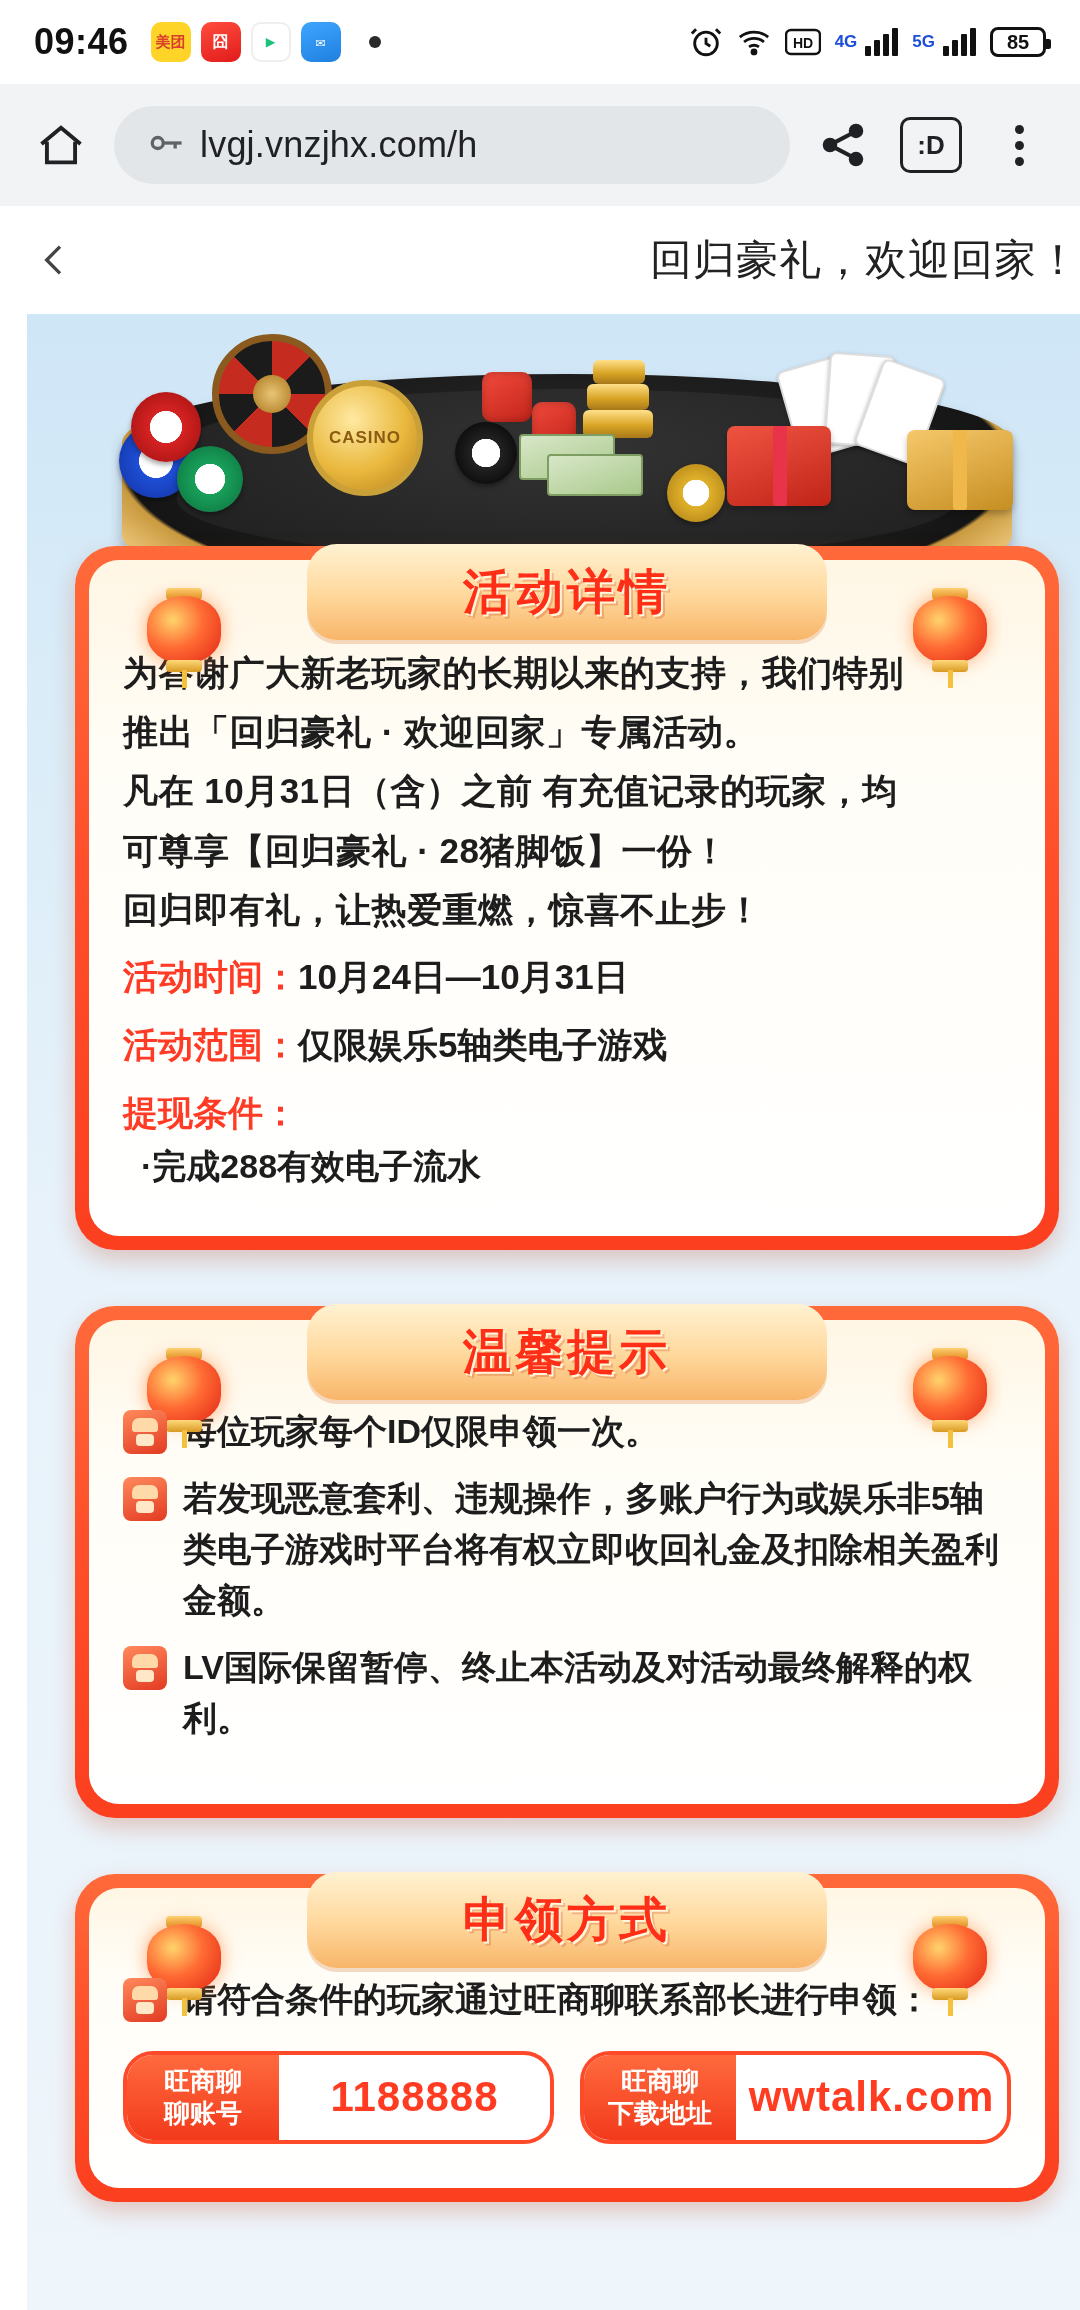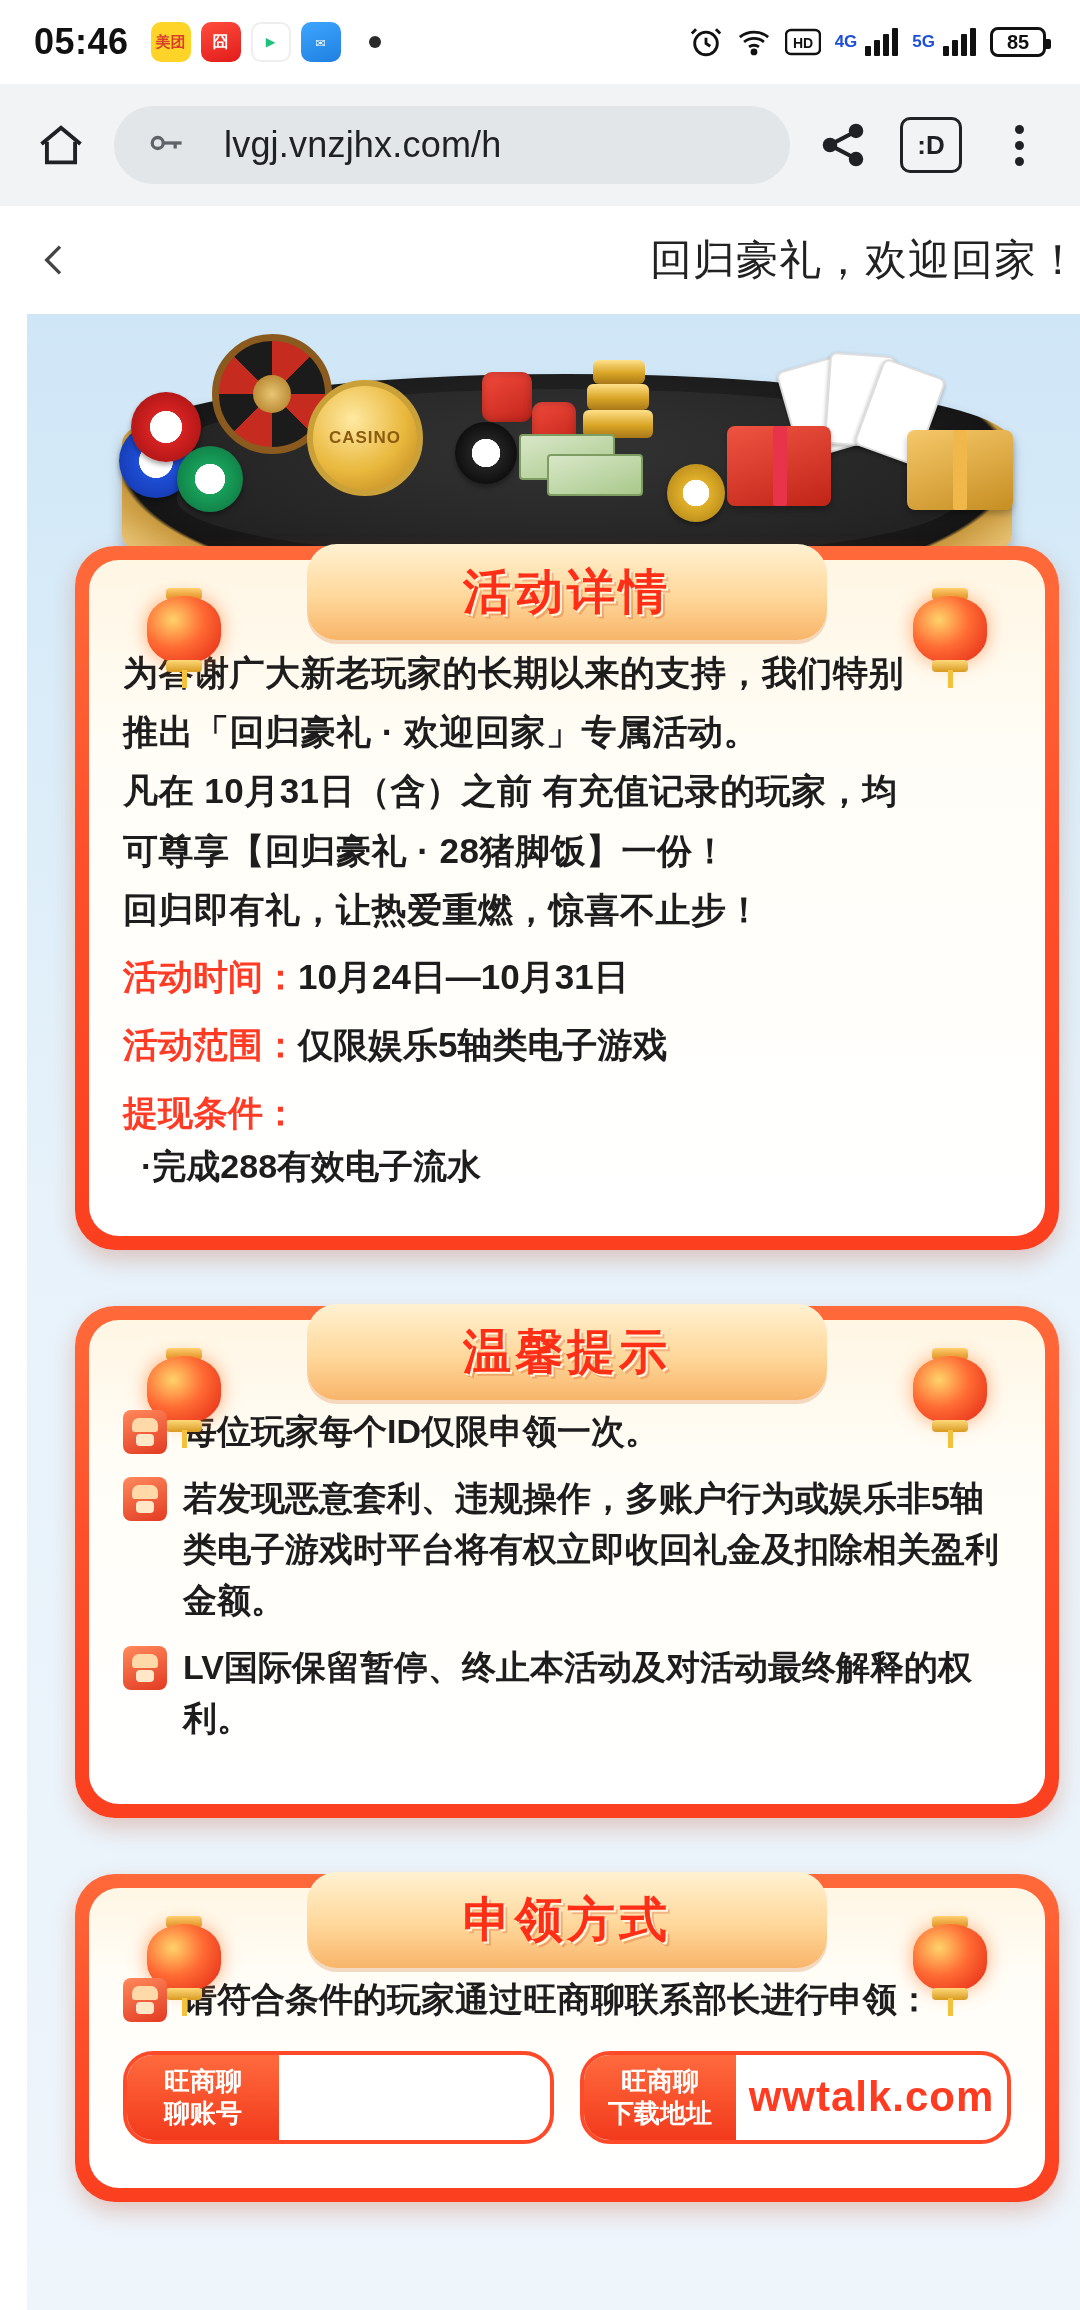--- a/index.html
+++ b/index.html
@@ -80,21 +80,21 @@
     flex: none;
   }
   .urlpill {
     flex: 1;
     height: 78px;
     background: #e3e6e8;
     border-radius: 39px;
     display: flex;
     align-items: center;
     padding: 0 30px;
-    gap: 36px;
+    gap: 12px;
     min-width: 0;
   }
   .url-text {
     font-size: 36px;
     color: #202124;
     white-space: nowrap;
     overflow: hidden;
     text-overflow: ellipsis;
     letter-spacing: 0.2px;
   }
@@ -378,21 +378,21 @@
     padding: 8px 6px;
     min-width: 0;
     white-space: nowrap;
     overflow: hidden;
   }
 </style>
 </head>
 <body>
 
 <div class="statusbar">
-  <div class="sb-clock">05:46</div>
+  <div class="sb-clock">09:46</div>
   <div class="sb-appicons">
     <span class="appicon ai-meituan">美团</span>
     <span class="appicon ai-red">囧</span>
     <span class="appicon ai-green">▶</span>
     <span class="appicon ai-blue">✉</span>
     <span class="sb-dot"></span>
   </div>
   <div class="sb-right">
     <span class="sb-icon">
       <svg width="34" height="34" viewBox="0 0 24 24" fill="none" stroke="#111" stroke-width="2">
@@ -601,20 +601,21 @@
         <span class="tip-icon"></span>
         <span class="tip-text">请符合条件的玩家通过旺商聊联系部长进行申领：</span>
       </div>
 
       <div class="chips-row">
         <div class="chip-field">
           <div class="chip-label">
             <span>旺商聊</span>
             <span>聊账号</span>
           </div>
+          <div class="chip-value">1188888</div>
         </div>
         <div class="chip-field">
           <div class="chip-label">
             <span>旺商聊</span>
             <span>下载地址</span>
           </div>
           <div class="chip-value">wwtalk.com</div>
         </div>
       </div>
     </div>

